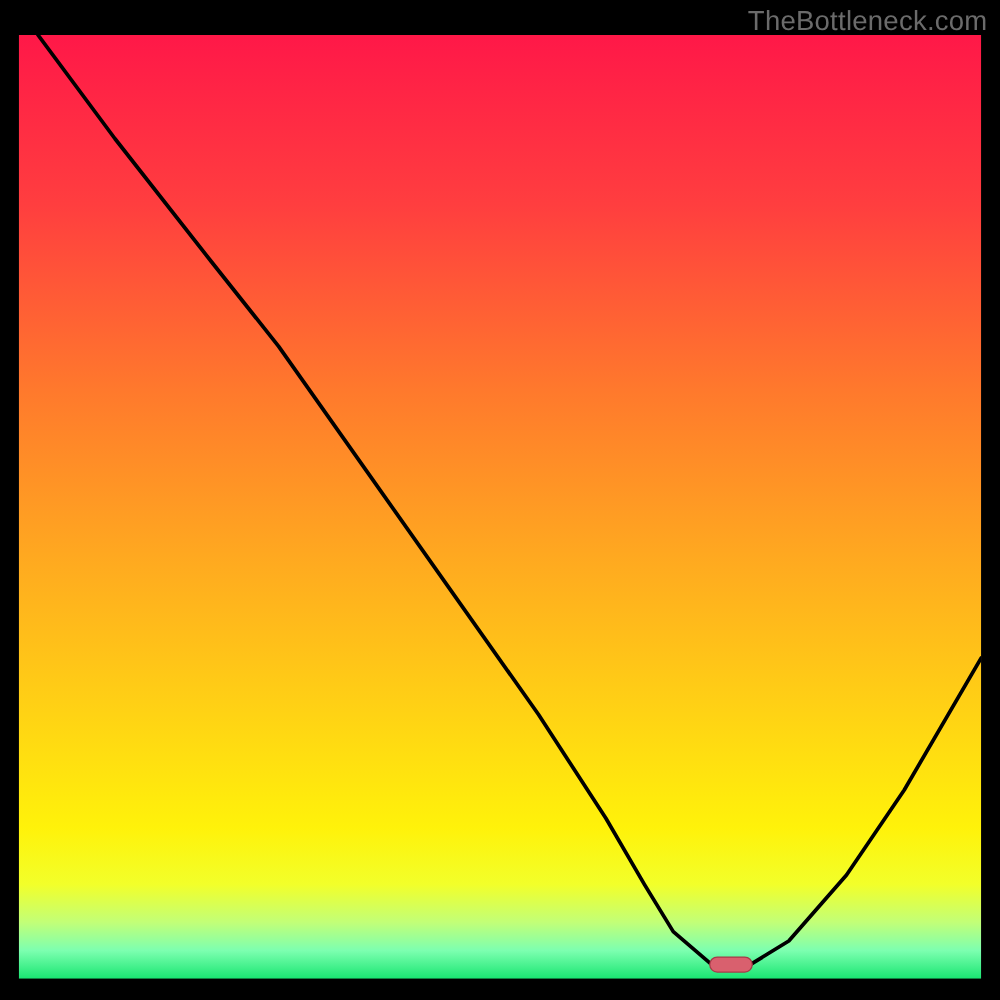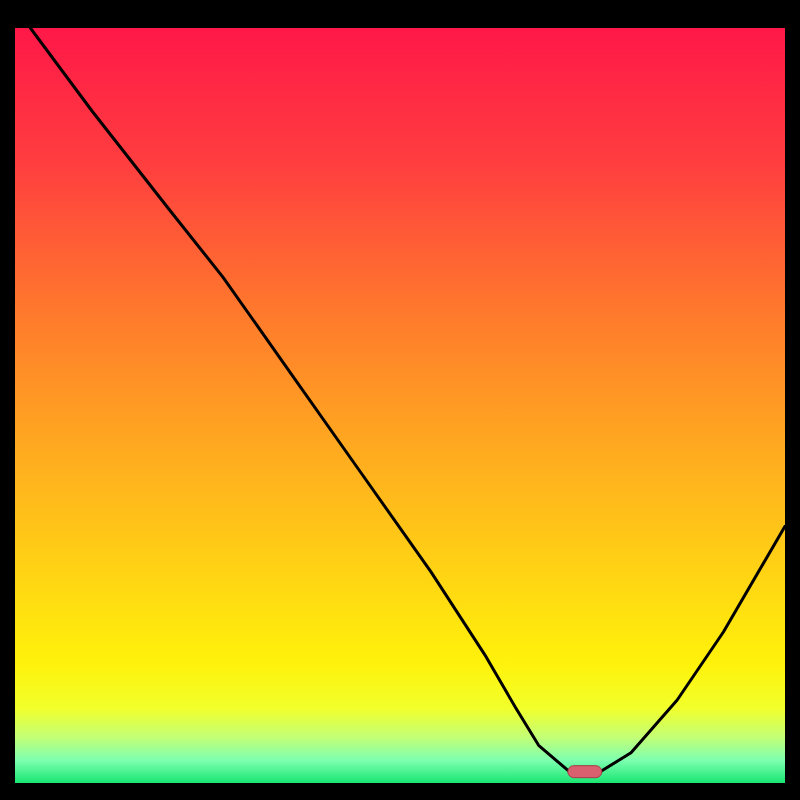--- a/index.html
+++ b/index.html
@@ -31,20 +31,21 @@
     top: 28px;
     width: 770px;
     height: 755px;
   }
   svg { display: block; }
 </style>
 </head>
 <body>
 
 <div class="frame">
+  <div class="watermark">TheBottleneck.com</div>
   <div class="plot">
     <svg id="chart-svg" width="770" height="755" viewBox="0 0 770 755" preserveAspectRatio="none">
       <defs>
         <linearGradient id="bg-grad" x1="0" y1="0" x2="0" y2="1">
             <stop offset="0%" stop-color="#ff1848"></stop>
             <stop offset="18%" stop-color="#ff3e3f"></stop>
             <stop offset="38%" stop-color="#ff7a2c"></stop>
             <stop offset="55%" stop-color="#ffa820"></stop>
             <stop offset="72%" stop-color="#ffd314"></stop>
             <stop offset="84%" stop-color="#fff20a"></stop>

